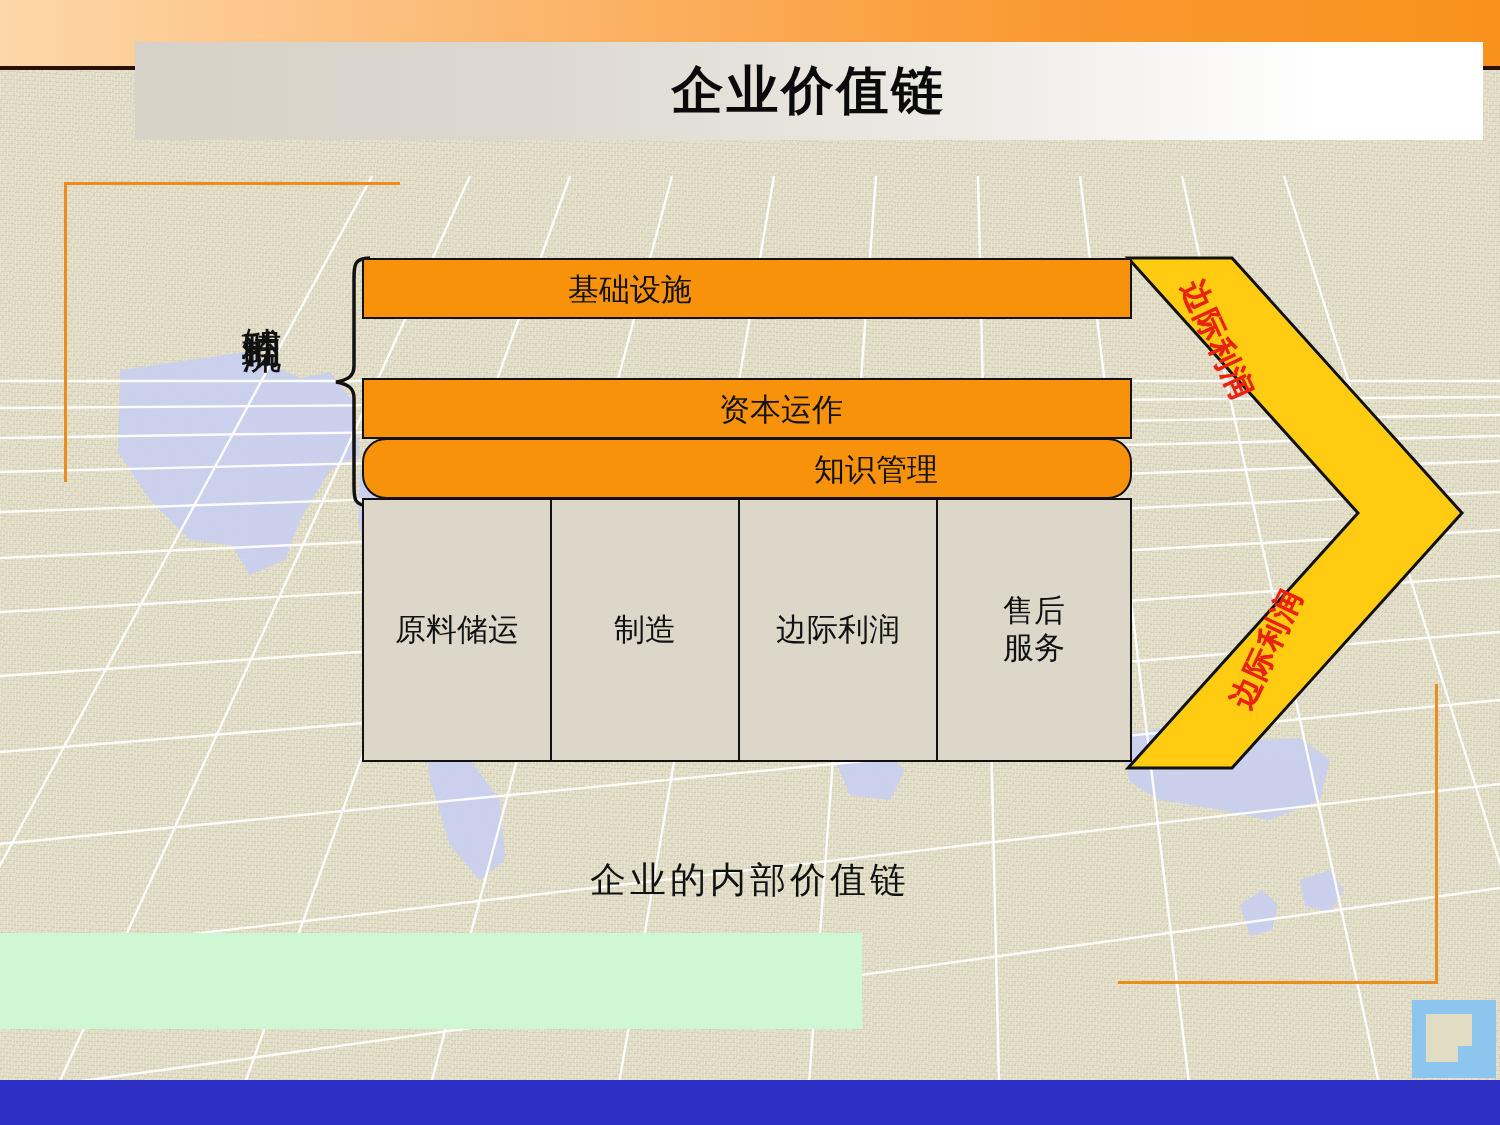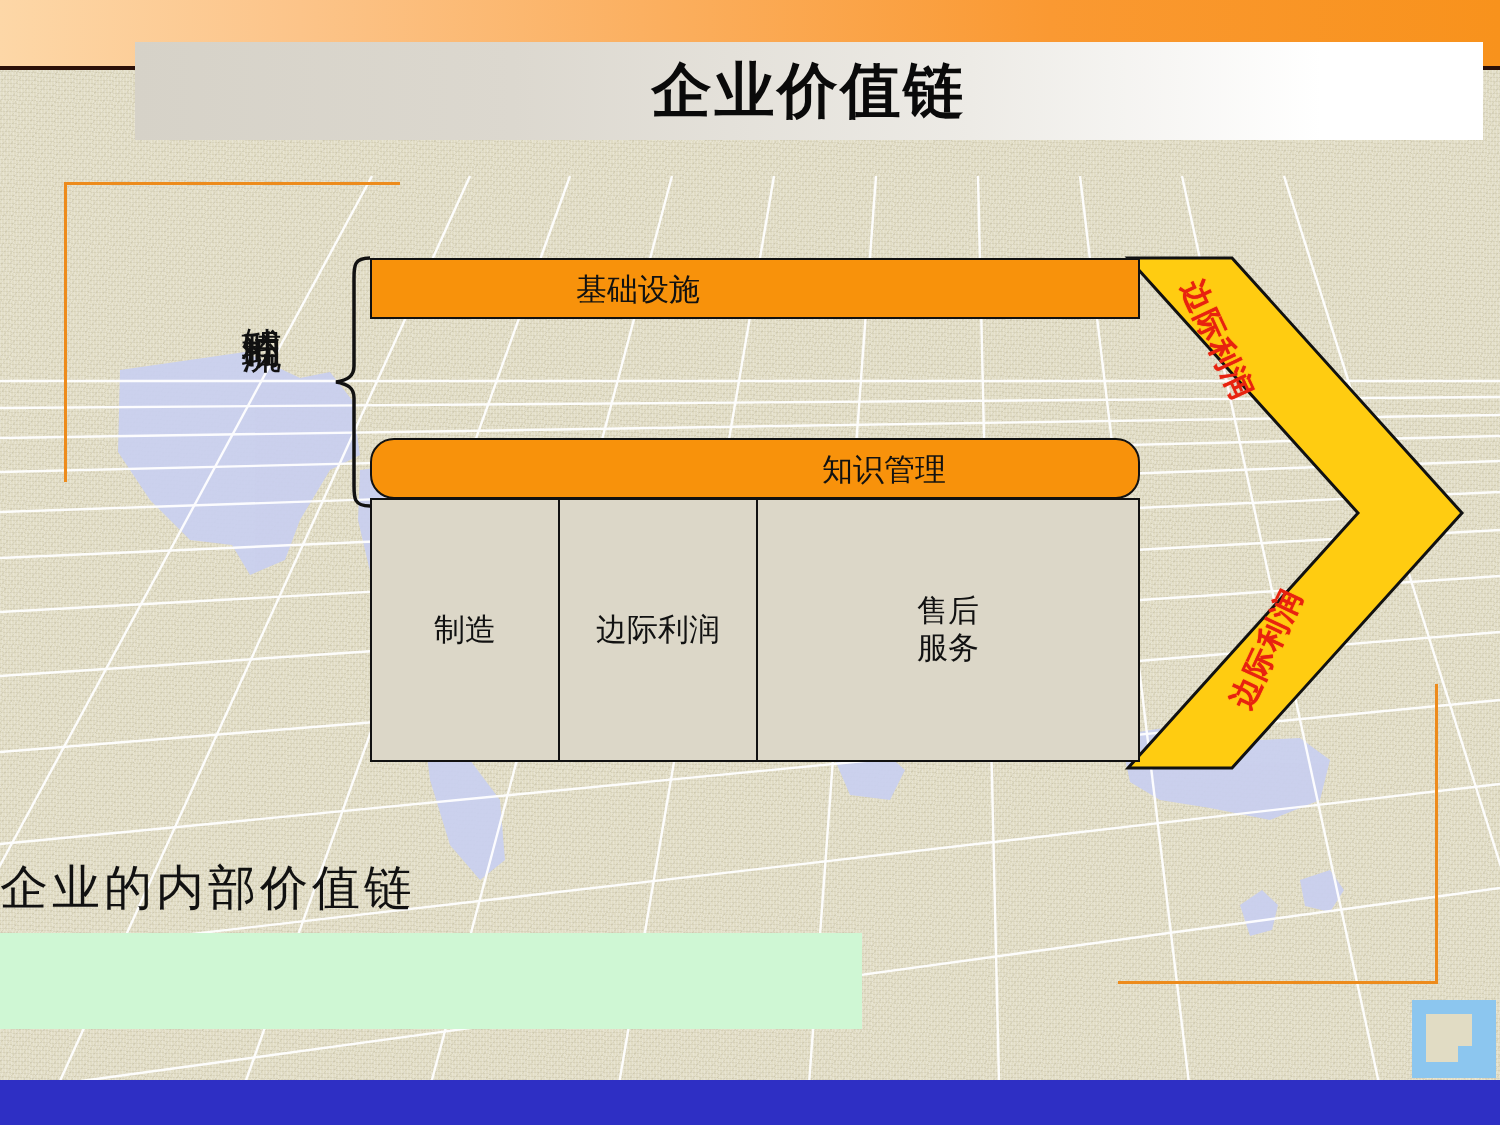--- a/index.html
+++ b/index.html
@@ -27,42 +27,42 @@
     position:absolute;left:0;top:0;width:1500px;height:68px;
     background:linear-gradient(90deg,#FDD7A7 0%,#FCC489 20%,#FBAE5D 45%,#FA9932 70%,#F8921C 100%);
   }
   #topband-rule{position:absolute;left:0;top:66px;width:1500px;height:4px;background:#2B1008;}
   #titlebox{
     position:absolute;left:135px;top:42px;width:1348px;height:98px;
     background:linear-gradient(90deg,#D6D2C8 0%,#DCD8CF 28%,#EDEBE6 62%,#FFFFFF 88%,#FFFFFF 100%);
   }
   #titlebox .t{
     position:absolute;left:0;right:0;top:50%;transform:translateY(-50%);
-    text-align:center;font-size:60px;font-weight:700;color:#0A0A0A;
+    text-align:center;font-size:52px;font-weight:700;color:#0A0A0A;
     letter-spacing:3px;line-height:1;
   }
 
   
   .deco-line{position:absolute;background:#ED8B1C;}
   #deco-tl-v{left:64px;top:182px;width:3px;height:300px;}
   #deco-tl-h{left:64px;top:182px;width:336px;height:3px;}
   #deco-br-v{left:1435px;top:684px;width:3px;height:300px;}
   #deco-br-h{left:1118px;top:981px;width:320px;height:3px;}
 
   #mint{position:absolute;left:0;top:933px;width:862px;height:96px;background:#CFF7D4;}
   #bluefoot{position:absolute;left:0;top:1080px;width:1500px;height:45px;background:#2E2FC4;}
 
   #bluesq{position:absolute;left:1412px;top:1000px;width:84px;height:78px;}
   #bluesq .ring{position:absolute;inset:0;background:#8CC6EF;}
   #bluesq .cut{position:absolute;left:14px;top:14px;width:46px;height:48px;
      background:#E1DCC4;}
   #bluesq .cut2{position:absolute;left:46px;top:46px;width:24px;height:18px;background:#8CC6EF;}
 
   
-  #chain{position:absolute;left:362px;top:258px;width:770px;height:443px;margin-left:8px;}
+  #chain{position:absolute;left:362px;top:258px;width:770px;height:443px;}
   .srow{
     position:absolute;left:0;width:770px;height:61px;
     background:#F8920B;border:2px solid #111;box-sizing:border-box;
   }
   .srow .lbl{
     position:absolute;top:50%;transform:translateY(-50%);
     font-size:31px;color:#111;white-space:nowrap;line-height:1;
   }
   #srow0{top:0px;}   #srow0 .lbl{left:204px;}
   #srow1{top:60px;}  #srow1 .lbl{left:283px;}
@@ -91,22 +91,22 @@
   #chev{position:absolute;left:1100px;top:250px;width:400px;height:530px;}
   .chev-txt{
     position:absolute;color:#E8220F;font-size:30px;font-weight:700;
     white-space:nowrap;letter-spacing:2px;line-height:1;
     text-shadow:0 0 1px #E8220F;
   }
   #chev-t1{left:104px;top:26px;transform:rotate(65deg);transform-origin:left top;}
   #chev-t2{left:126px;top:450px;transform:rotate(-65deg);transform-origin:left top;}
 
   #caption{
-    position:absolute;left:0;top:856px;width:1500px;text-align:left;
-    font-size:48px;color:#111;letter-spacing:4px;
+    position:absolute;left:0;top:856px;width:1500px;text-align:center;
+    font-size:36px;color:#111;letter-spacing:4px;
   }
 </style>
 </head>
 <body>
 
 <div id="bg">
   <div class="grain"></div>
 
   <svg class="grid" viewBox="0 0 1500 1125">
     <g fill="#C9CFF0" opacity="0.92">
@@ -178,24 +178,28 @@
   <path d="M38 2 C 22 2, 22 10, 22 22 L22 110 C22 120, 16 124, 4 126
            C16 128, 22 132, 22 142 L22 230 C22 242, 22 250, 38 250" fill="none" stroke="#111" stroke-width="3.5"></path>
 </svg>
 <div id="suplabel">辅助流程</div>
 
 <div id="chain">
 
   <div class="srow" id="srow0">
     <span class="lbl">基础设施</span>
   </div>
+  <div class="srow" id="srow2">
+    <span class="lbl">资本运作</span>
+  </div>
   <div class="srow" id="srow3">
     <span class="lbl">知识管理</span>
   </div>
 
   <div id="prow">
+    <div class="cell" style="width:188px">原料储运</div>
     <div class="cell" style="width:188px">制造</div>
     <div class="cell" style="width:198px">边际利润</div>
     <div class="cell" style="width:0;flex:1 1 auto">售后<br>服务</div>
   </div>
 </div>
 
 <div id="caption">企业的内部价值链</div>
 
 </body></html>

